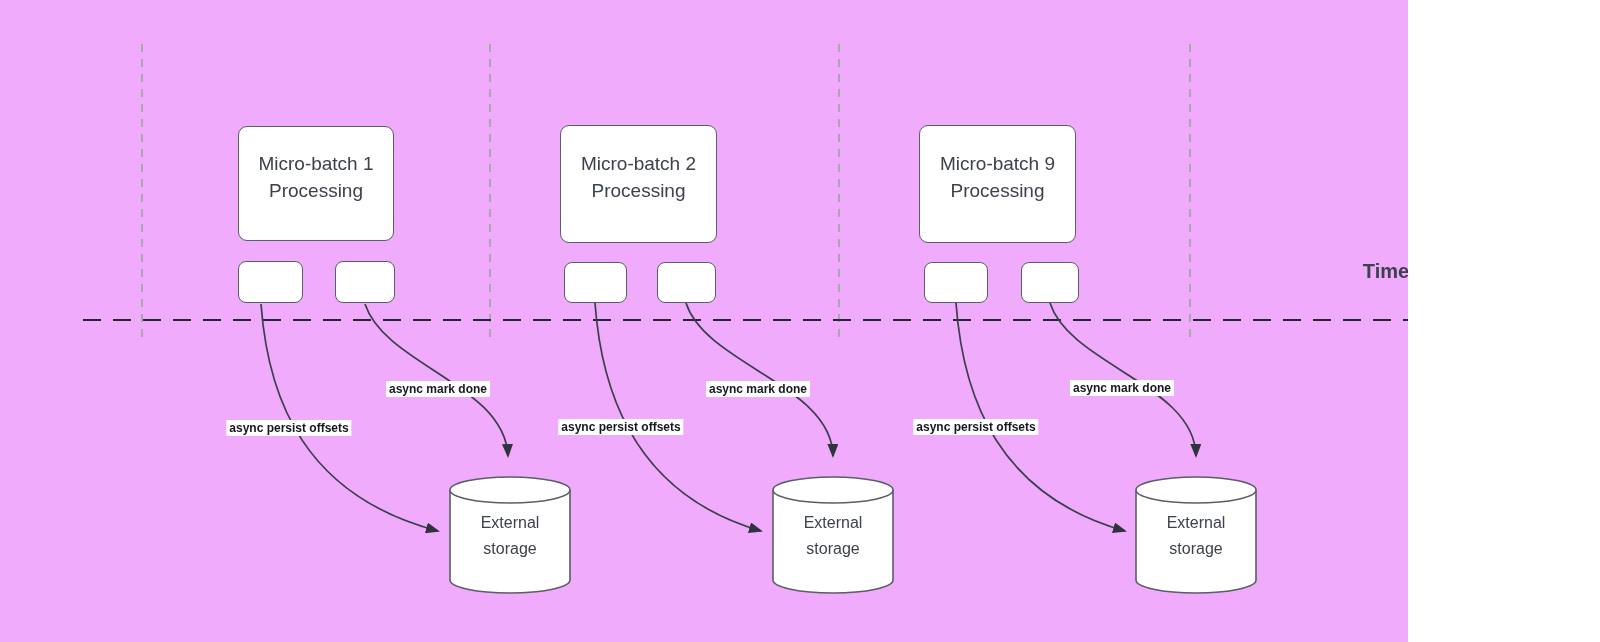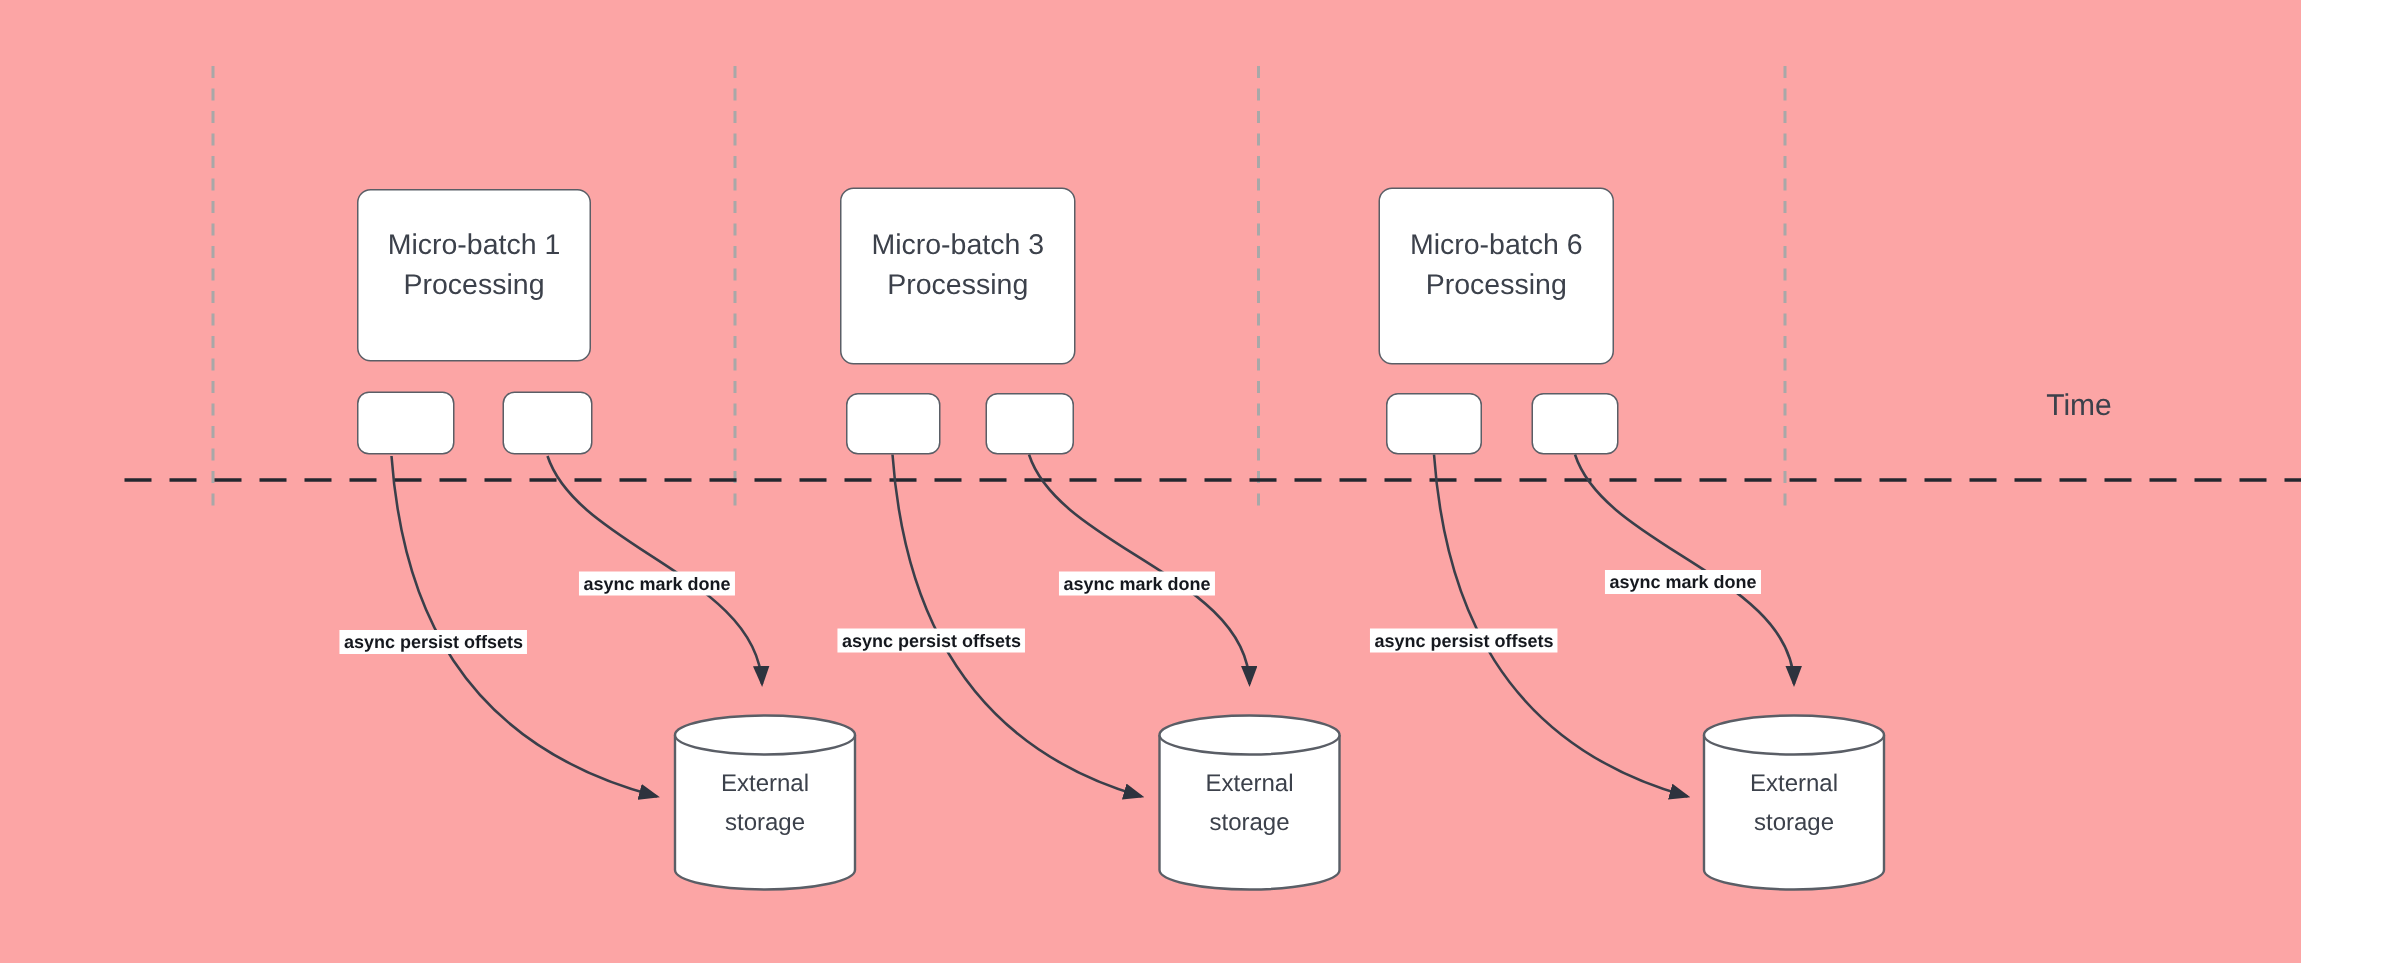--- a/index.html
+++ b/index.html
@@ -3,23 +3,23 @@
 <meta charset="utf-8">
 <style>
   html, body {
     margin: 0;
     padding: 0;
     background: #ffffff;
     font-family: "Liberation Sans", "DejaVu Sans", sans-serif;
   }
   #canvas {
     position: relative;
-    width: 1534px;
+    width: 1408px;
     height: 642px;
-    background: #fca5a5;
+    background: #f0abfc;
     overflow: hidden;
   }
   #wires {
     position: absolute;
     left: 0; top: 0;
   }
   .batch-box {
     position: absolute;
     box-sizing: border-box;
     border: 1.6px solid #5a5e66;
@@ -129,40 +129,40 @@
   <div class="mini-box" style="left:238px; top:261px; width:65px; height:42px;"></div>
   <div class="mini-box" style="left:335px; top:261px; width:60px; height:42px;"></div>
   <div class="conn-label" style="left:289px; top:428px;">async persist offsets</div>
   <div class="conn-label" style="left:438px; top:389px;">async mark done</div>
   <div class="storage-label" style="left:510px; top:536px;">
     <div>External</div>
     <div>storage</div>
   </div>
 
   <div class="batch-box" style="left:560px; top:125px; width:157px; height:118px;">
-    <span>Micro-batch 3</span>
+    <span>Micro-batch 2</span>
     <span>Processing</span>
   </div>
   <div class="mini-box" style="left:564px; top:262px; width:63px; height:41px;"></div>
   <div class="mini-box" style="left:657px; top:262px; width:59px; height:41px;"></div>
   <div class="conn-label" style="left:621px; top:427px;">async persist offsets</div>
   <div class="conn-label" style="left:758px; top:389px;">async mark done</div>
   <div class="storage-label" style="left:833px; top:536px;">
     <div>External</div>
     <div>storage</div>
   </div>
 
   <div class="batch-box" style="left:919px; top:125px; width:157px; height:118px;">
-    <span>Micro-batch 6</span>
+    <span>Micro-batch 9</span>
     <span>Processing</span>
   </div>
   <div class="mini-box" style="left:924px; top:262px; width:64px; height:41px;"></div>
   <div class="mini-box" style="left:1021px; top:262px; width:58px; height:41px;"></div>
   <div class="conn-label" style="left:976px; top:427px;">async persist offsets</div>
   <div class="conn-label" style="left:1122px; top:388px;">async mark done</div>
   <div class="storage-label" style="left:1196px; top:536px;">
     <div>External</div>
     <div>storage</div>
   </div>
 
-  <div class="time-label" style="left:1386px; top:271px;">Time</div>
+  <div class="time-label" style="left:1386px; top:271px;font-weight:bold;">Time</div>
 
 </div>
 
 </body></html>

